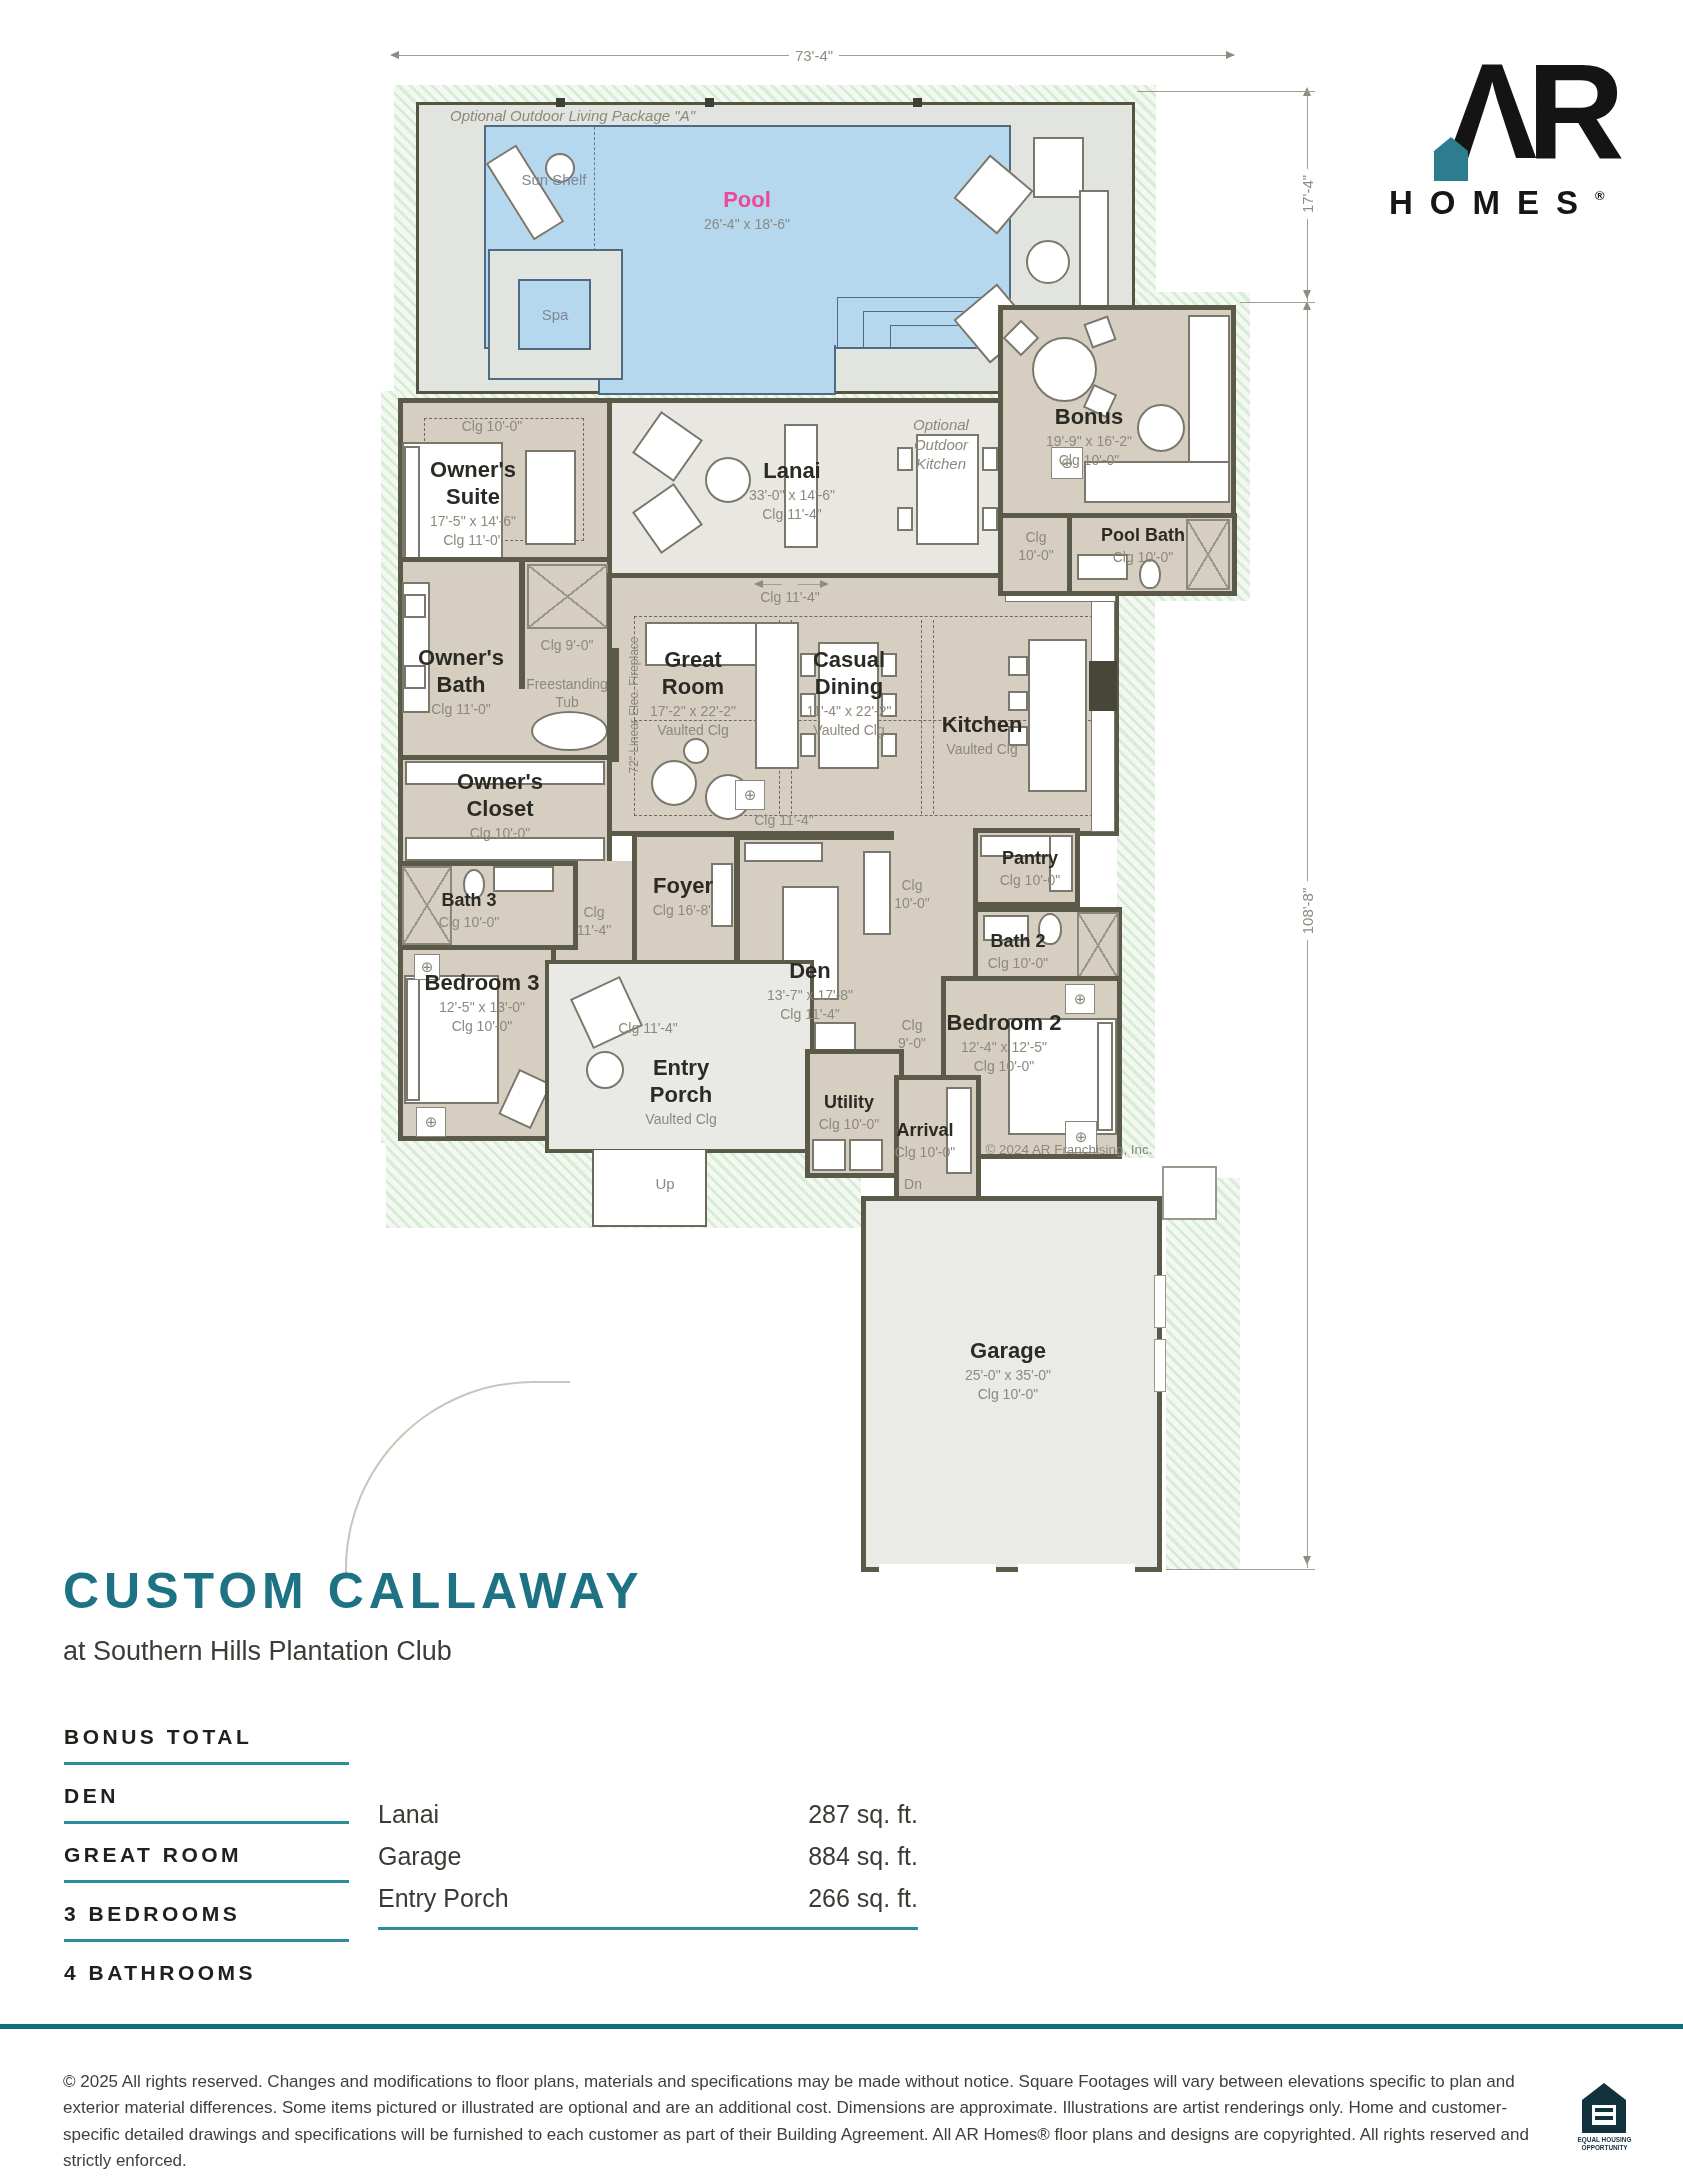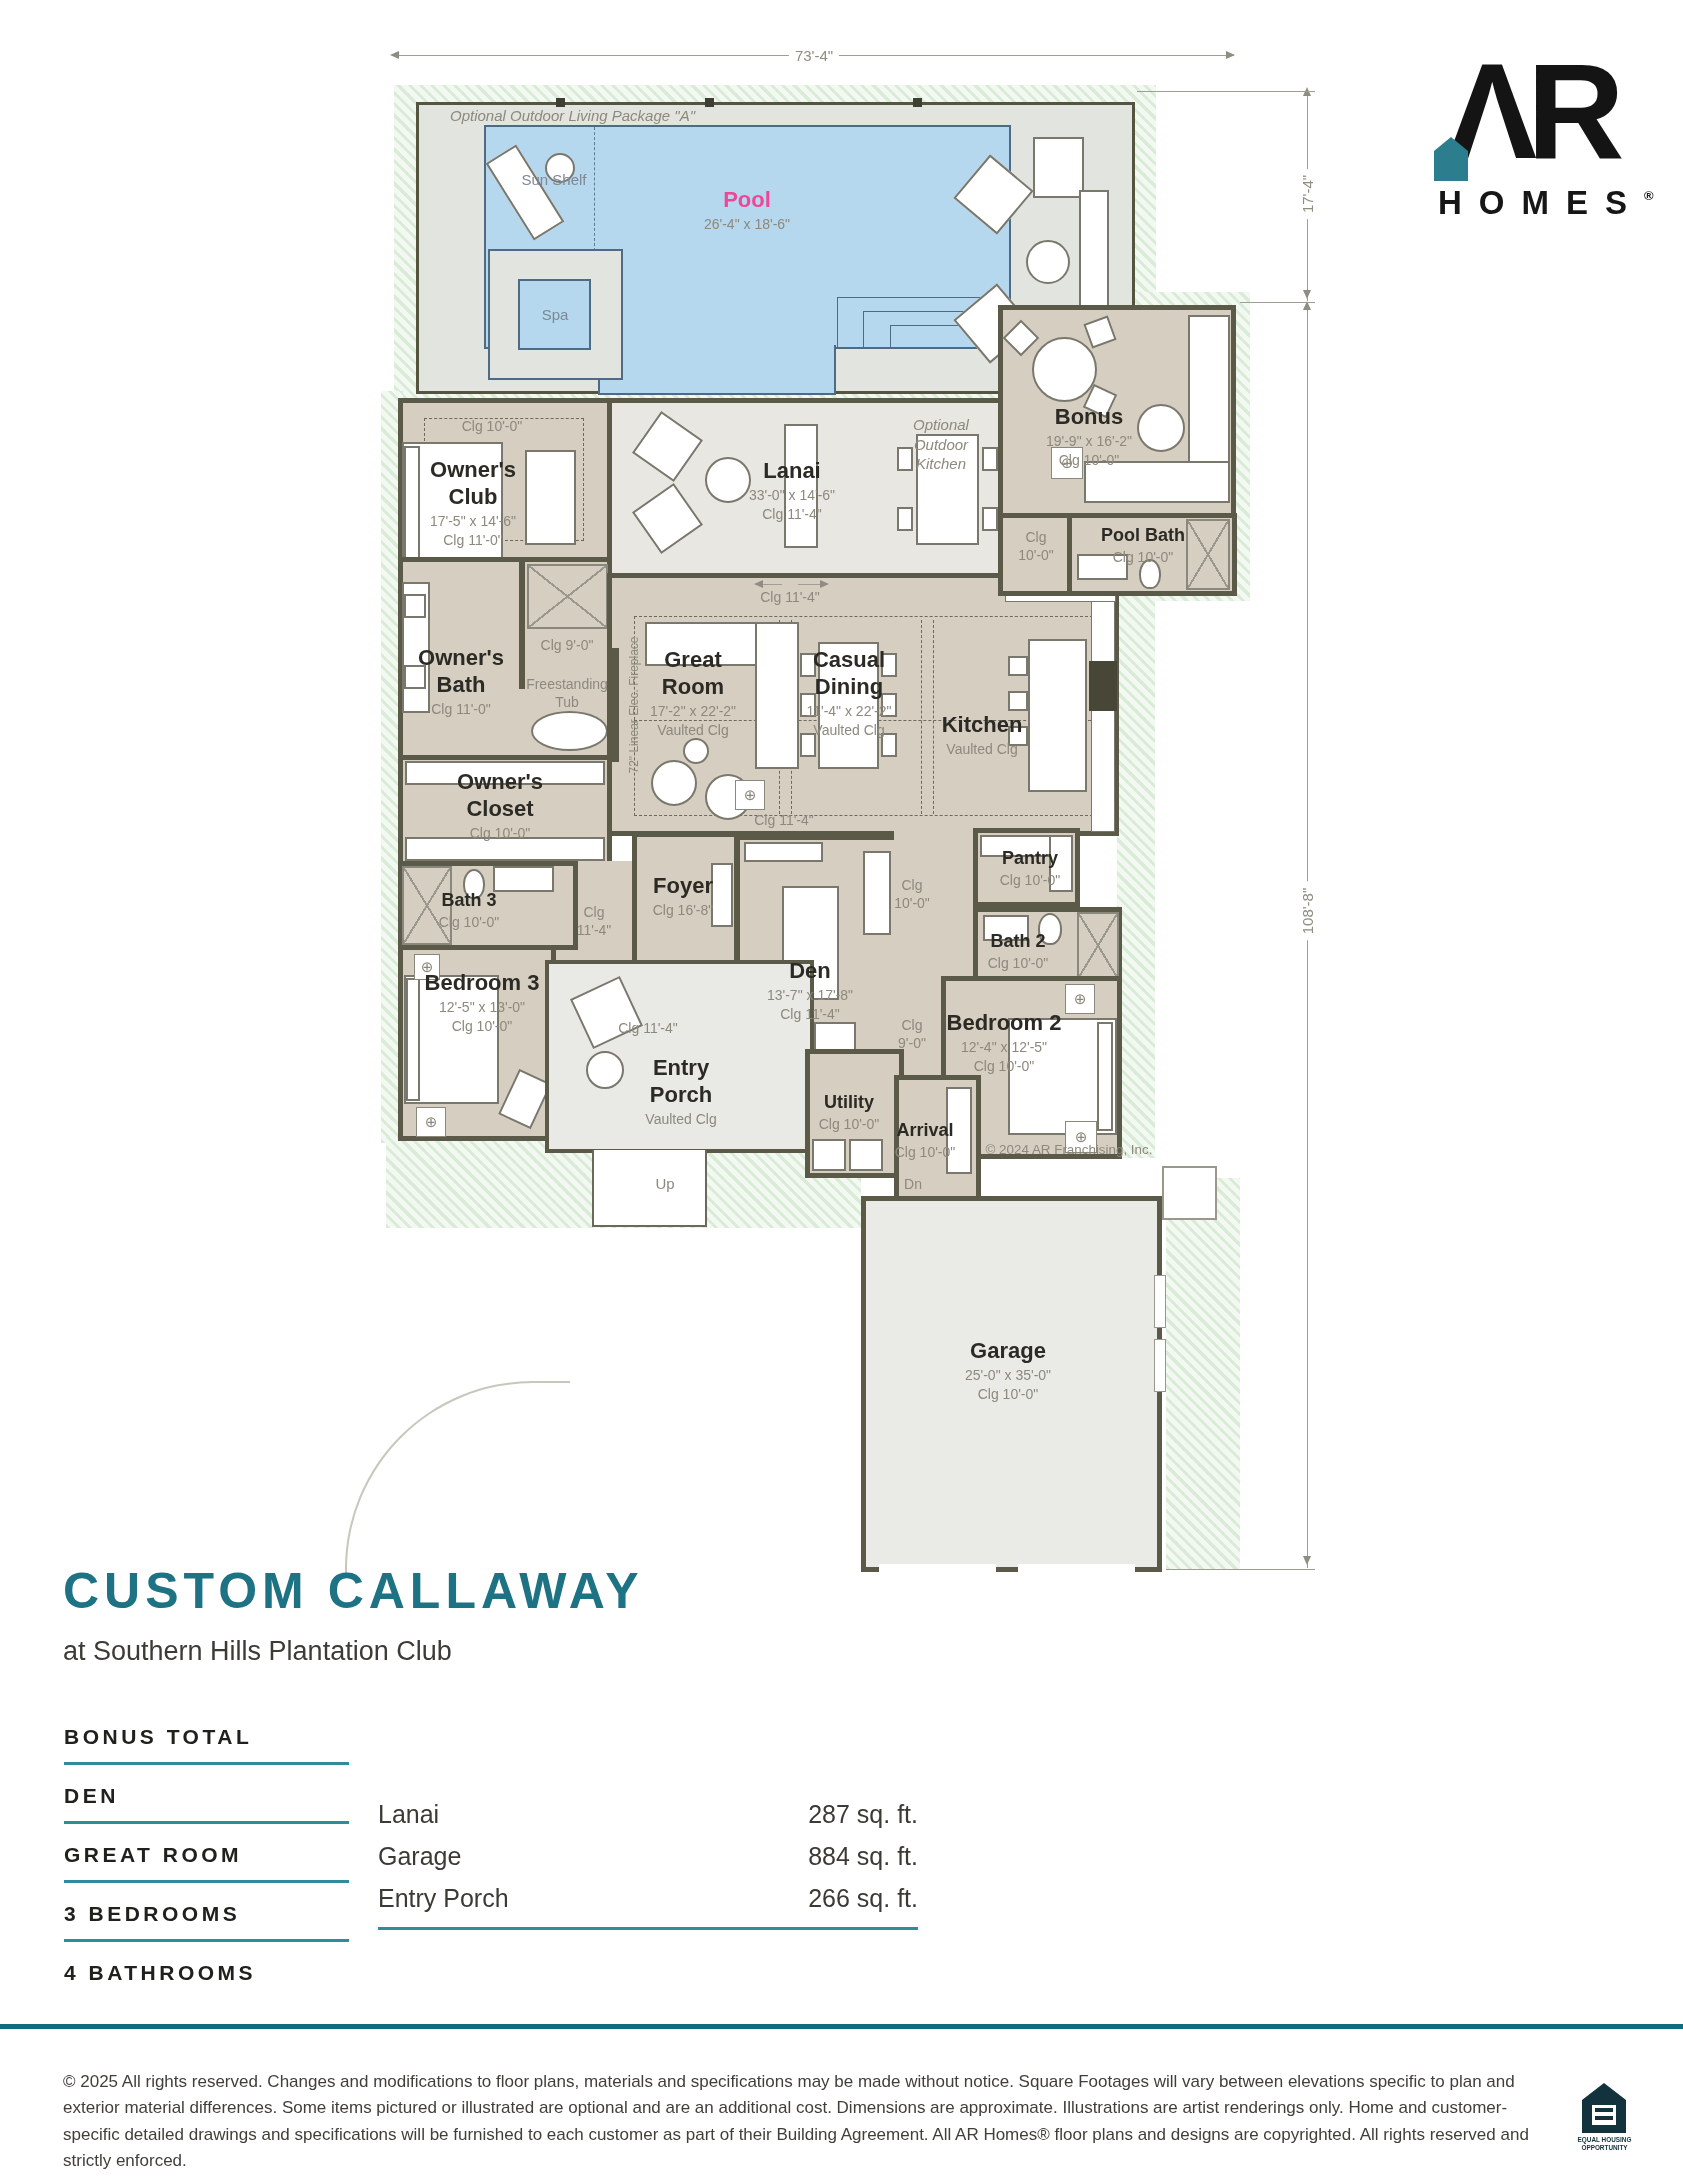--- a/index.html
+++ b/index.html
@@ -42,21 +42,21 @@
   .tru{position:absolute;width:0;height:0;border-left:4px solid transparent;border-right:4px solid transparent;border-bottom:9px solid #8f8d81}
   .trd{position:absolute;width:0;height:0;border-left:4px solid transparent;border-right:4px solid transparent;border-top:9px solid #8f8d81}
   .med{position:absolute;box-sizing:border-box;background:#fff;border:1.5px solid #8a887c;
        color:#8a887c;display:flex;align-items:center;justify-content:center;font-size:15px;z-index:20}
   .col{position:absolute;background:#3f3e33}
   
   .logo-mono{position:absolute;left:1447px;top:44px;font-size:135px;font-weight:700;
              letter-spacing:-10px;color:#141414;line-height:1;z-index:50}
   .logo-house{position:absolute;left:1434px;top:137px;width:34px;height:44px;background:#2c7d8e;
               clip-path:polygon(50% 0,100% 32%,100% 100%,0 100%,0 32%);z-index:51}
-  .logo-word{position:absolute;left:1438px;top:184px;font-size:33px;font-weight:600;
+  .logo-word{position:absolute;left:1389px;top:184px;font-size:33px;font-weight:600;
              letter-spacing:17px;color:#161616;z-index:50}
   .logo-reg{font-size:13px;vertical-align:14px;letter-spacing:0}
   .page-title{position:absolute;left:63px;top:1562px;font-size:50px;font-weight:800;
               letter-spacing:5px;color:#1d7383}
   .page-sub{position:absolute;left:63px;top:1636px;font-size:27px;color:#3c3b36}
   .features{position:absolute;left:64px;top:1725px;width:287px}
   .feat-label{font-size:21px;font-weight:700;letter-spacing:3.5px;color:#20201c;margin-bottom:13px}
   .feat-rule{width:285px;height:3px;background:#2e8d9b;margin-bottom:19px}
   .areas{position:absolute;left:378px;top:1794px;width:540px;color:#3b3a35}
   .arow{display:flex;justify-content:space-between;font-size:25px;padding:6.4px 0}
@@ -262,21 +262,21 @@
 <div class="abs it" style="left:450px;top:107px;color:#8d897d;z-index:40">Optional Outdoor Living Package "A"</div>
 <div class="lbl" style="left:747px;top:210px;width:149px">
   <div class="rname big poolname">Pool</div>
   <div class="rdim">26'-4" x 18'-6"</div>
 </div>
 <div class="lbl gray" style="left:554px;top:180px;width:69px">Sun Shelf</div>
 <div class="lbl gray" style="left:555px;top:315px;width:59px">Spa</div>
 
 <div class="note" style="left:492px;top:426px">Clg 10'-0"</div>
 <div class="lbl" style="left:473px;top:503px;width:124px">
-  <div class="rname">Owner's Club</div>
+  <div class="rname">Owner's Suite</div>
   <div class="rdim">17'-5" x 14'-6"</div>
   <div class="rdim">Clg 11'-0"</div>
 </div>
 <div class="lbl" style="left:792px;top:490px;width:168px">
   <div class="rname big">Lanai</div>
   <div class="rdim">33'-0" x 14'-6"</div>
   <div class="rdim">Clg 11'-4"</div>
 </div>
 <div class="note it" style="left:941px;top:444px;width:91px">Optional Outdoor Kitchen</div>
 <div class="lbl" style="left:1089px;top:436px;width:168px">

